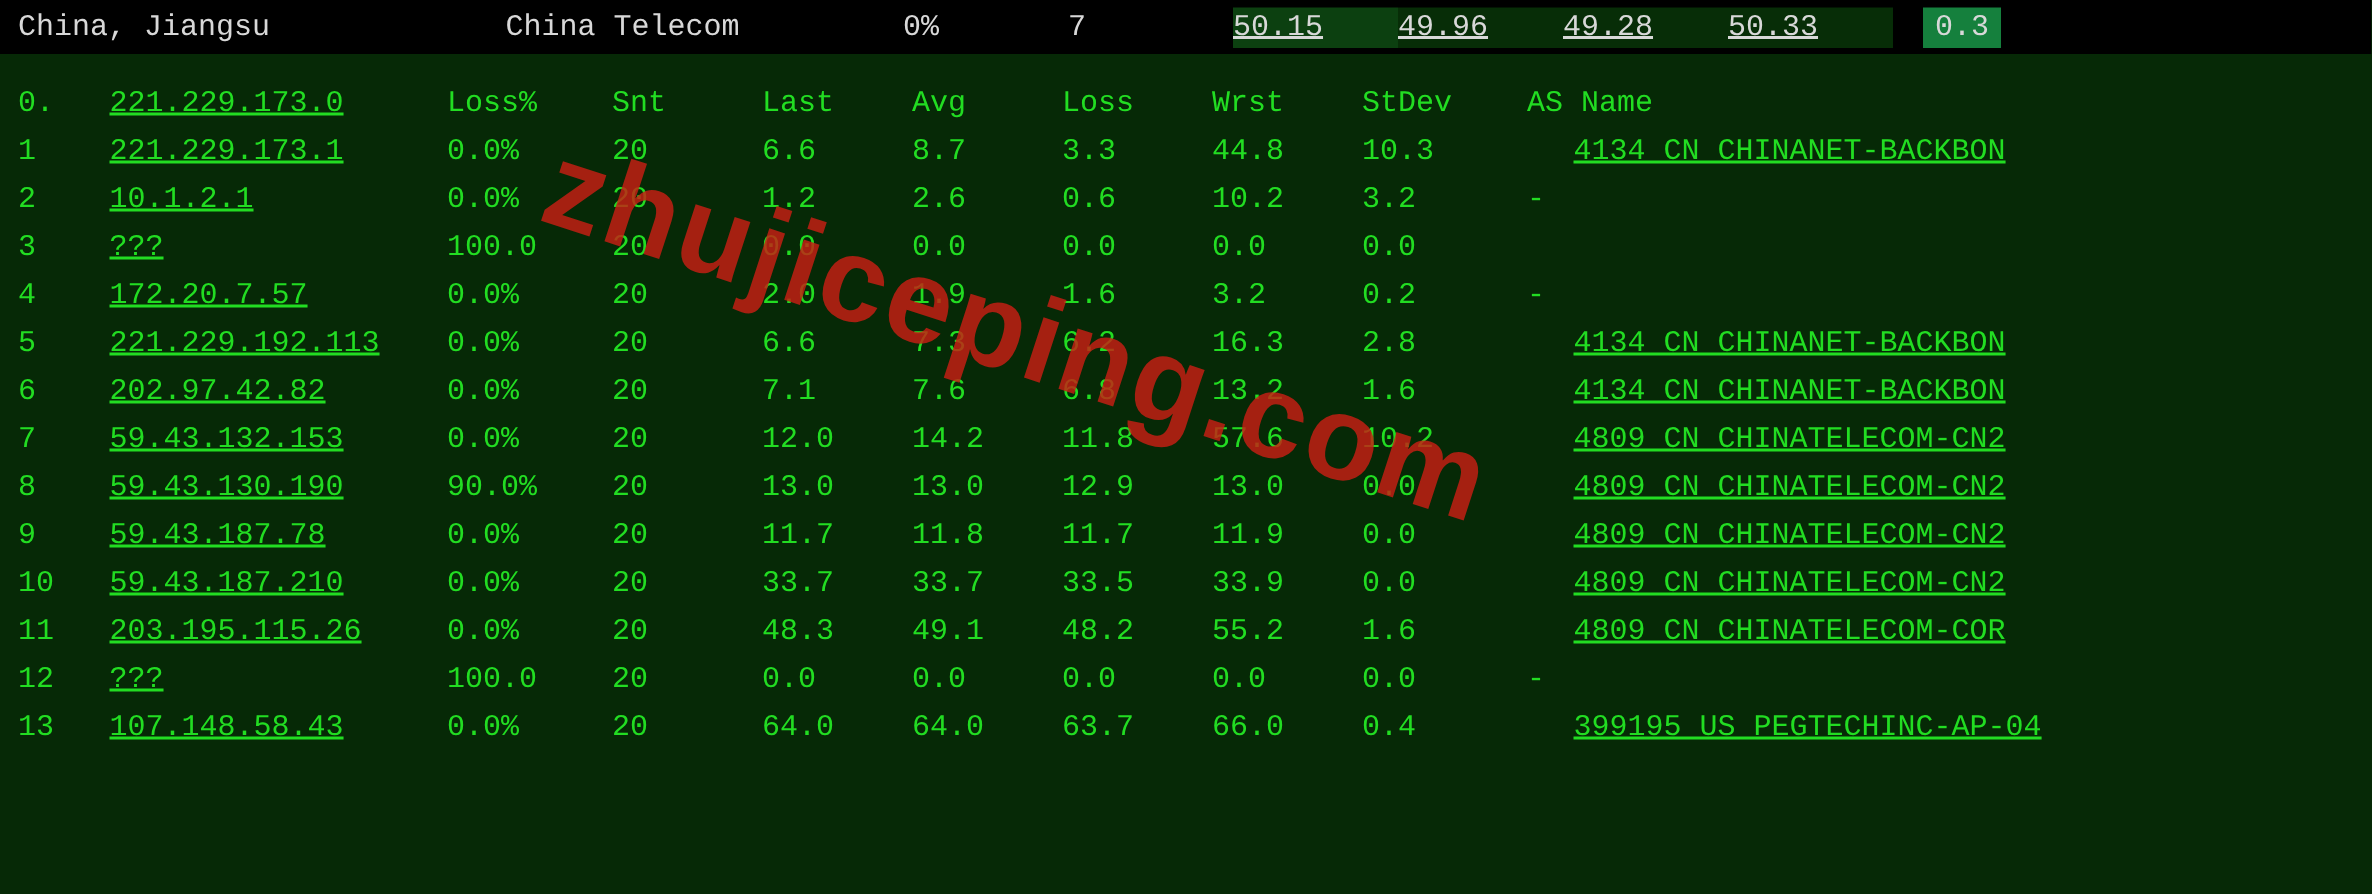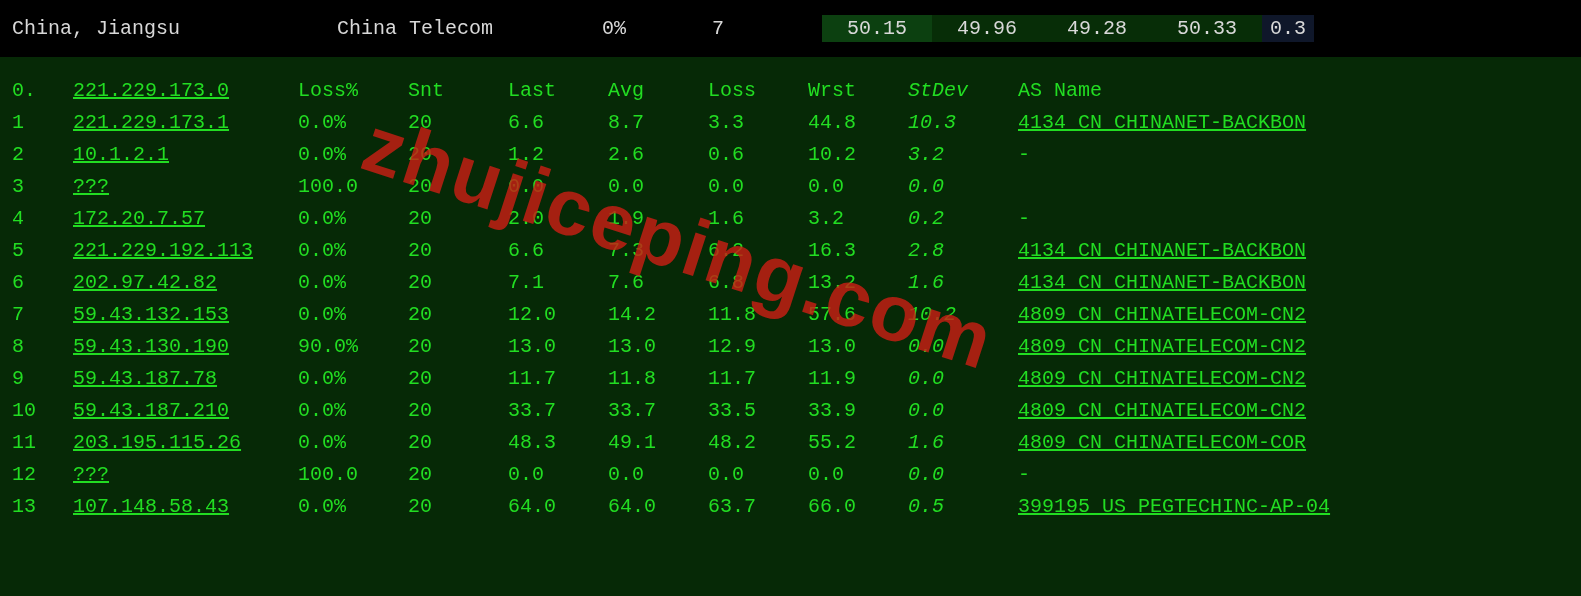--- a/index.html
+++ b/index.html
@@ -16,43 +16,44 @@
       height: 596px;
       overflow: hidden;
       position: relative;
     }
     .top-bar {
       background: #000000;
       color: #d8d8d8;
       padding: 6px 12px;
       display: flex;
       align-items: center;
-      height: 57px;
+      height: 36px;
       position: relative;
     }
     .top-location { width: 325px; }
     .top-carrier { width: 265px; }
     .top-loss { width: 110px; text-align: left; }
     .top-count { width: 110px; text-align: left; }
     .top-ping-group {
       display: flex;
       gap: 0;
     }
     .top-ping {
       width: 110px;
-      text-align: center;
       background: #072d07;
       color: #d8d8d8;
       padding: 2px 0;
+      text-decoration: underline;
     }
     .top-ping.first { background: #0c4010; }
     .top-tail {
       color: #d8d8d8;
-      background: #0f172a;
+      background: #15803d;
       padding: 2px 8px;
+      margin-left: 20px;
     }
     .content {
       padding: 18px 12px 12px 12px;
       position: relative;
     }
     .row {
       display: flex;
       align-items: baseline;
       height: 32px;
       line-height: 32px;
@@ -60,23 +61,23 @@
     }
     .c-hop { width: 50px; }
     .c-ip { width: 225px; margin-left: 11px; }
     .c-ip .u { text-decoration: underline; }
     .c-loss { width: 110px; }
     .c-snt { width: 100px; }
     .c-last { width: 100px; }
     .c-avg { width: 100px; }
     .c-best { width: 100px; }
     .c-wrst { width: 100px; font-family: Liberation Mono, monospace; }
-    .c-stdev { width: 110px; font-style: italic; }
+    .c-stdev { width: 110px; }
     .c-as { flex: 1; }
-    .c-as .u { text-decoration: underline; }
+    .c-as .u { text-decoration: underline; margin-left: 31px; }
     .watermark {
       position: absolute;
       top: 140px;
       left: 350px;
       font-size: 80px;
       font-weight: bold;
       font-family: Arial, sans-serif;
       color: rgba(200, 30, 20, 0.82);
       transform: rotate(18deg);
       pointer-events: none;
@@ -263,19 +264,19 @@
       </div>
       <div class="row">
         <div class="c-hop">13</div>
         <div class="c-ip"><span class="u">107.148.58.43</span></div>
         <div class="c-loss">0.0%</div>
         <div class="c-snt">20</div>
         <div class="c-last">64.0</div>
         <div class="c-avg">64.0</div>
         <div class="c-best">63.7</div>
         <div class="c-wrst">66.0</div>
-        <div class="c-stdev">0.5</div>
+        <div class="c-stdev">0.4</div>
         <div class="c-as"><span class="u">399195 US PEGTECHINC-AP-04</span></div>
       </div>
     </div>
 
   <div class="watermark">zhujiceping.com</div>
 </div>
 
 </body></html>

